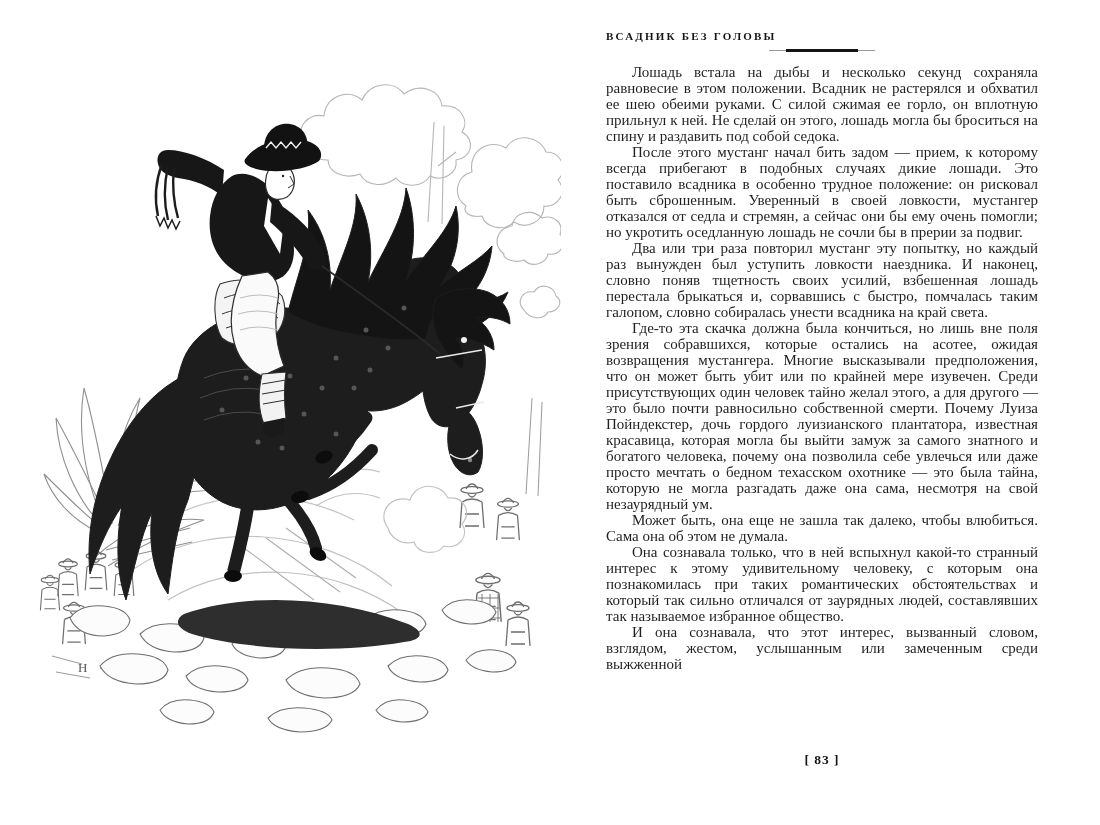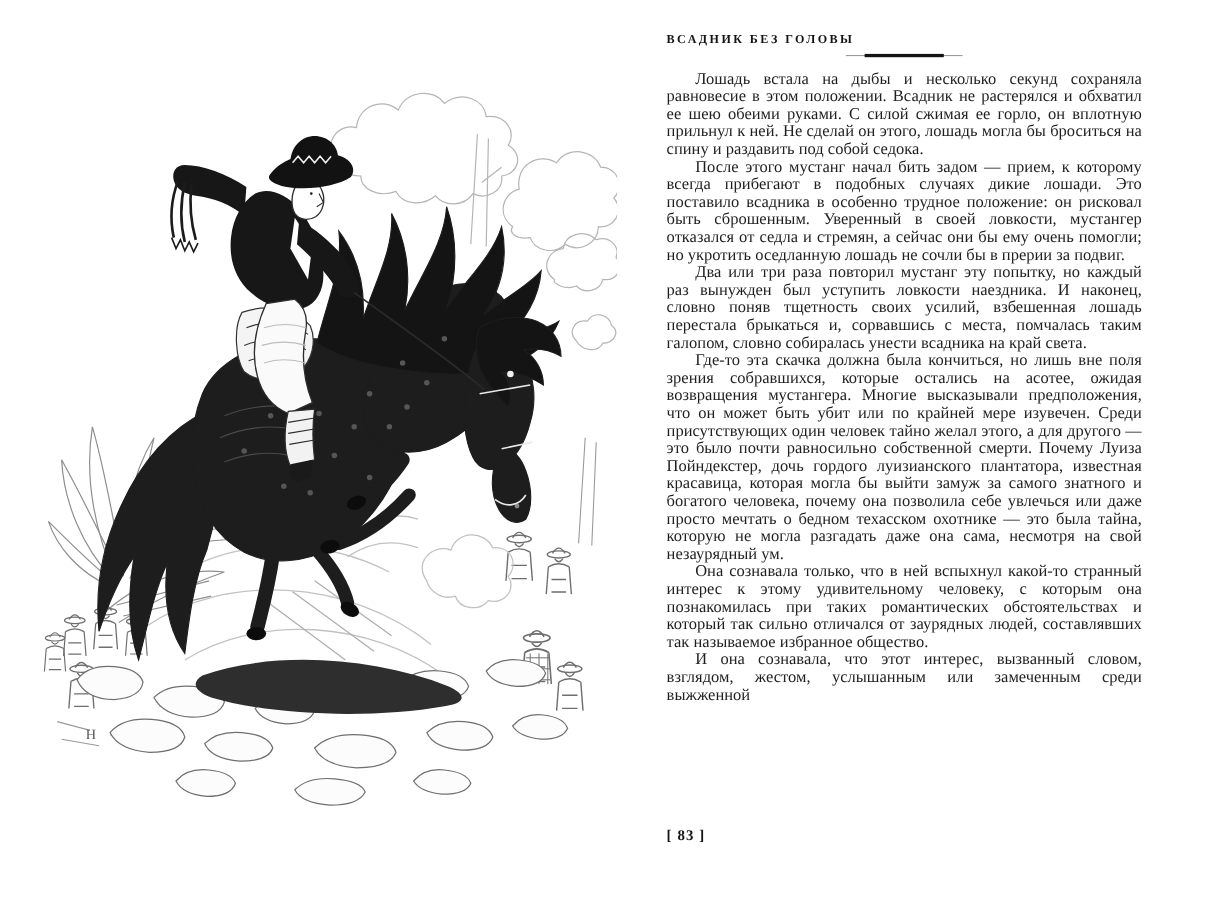--- a/index.html
+++ b/index.html
@@ -12,21 +12,21 @@
   .page-right{position:absolute;left:606px;top:30px;width:432px;height:770px;}
   .running-head{text-align:left;font-weight:700;font-size:11px;letter-spacing:2.2px;
                 color:#151515;white-space:nowrap;}
   .head-rule{position:relative;width:106px;height:1px;background:#9a9a9a;margin:8px auto 0;}
   .head-rule-thick{position:absolute;left:50%;top:-1px;transform:translateX(-50%);
                    width:72px;height:3px;background:#141414;}
   .body-text{margin-top:13px;height:690px;overflow:hidden;
              font-size:15px;line-height:16px;text-align:justify;
              hyphens:auto;-webkit-hyphens:auto;}
   .body-text p{margin:0;text-indent:26px;}
-  .page-number{position:absolute;left:0;right:0;top:722px;text-align:left;
+  .page-number{position:absolute;left:0;right:0;top:722px;text-align:center;
                font-weight:700;font-size:13.5px;color:#151515;letter-spacing:1px;}
 </style>
 </head>
 <body>
 
 <div class="spread">
 
   <svg class="illustration" viewBox="0 0 525 705" xmlns="http://www.w3.org/2000/svg">
     <defs>
       <g id="fig" stroke="#6e6e6e" fill="none" stroke-width="1.3">
@@ -181,20 +181,21 @@
   </svg>
 
   <div class="page-right">
     <div class="running-head">ВСАДНИК БЕЗ ГОЛОВЫ</div>
     <div class="head-rule">
       <div class="head-rule-thick"></div>
     </div>
     <div class="body-text">
       <p>Лошадь встала на дыбы и несколько секунд сохраняла равновесие в этом положении. Всадник не растерялся и обхватил ее шею обеими руками. С силой сжимая ее горло, он вплотную прильнул к ней. Не сделай он этого, лошадь могла бы броситься на спину и раздавить под собой седока.</p>
       <p>После этого мустанг начал бить задом — прием, к которому всегда прибегают в подобных случаях дикие лошади. Это поставило всадника в особенно трудное положение: он рисковал быть сброшенным. Уверенный в своей ловкости, мустангер отказался от седла и стремян, а сейчас они бы ему очень помогли; но укротить оседланную лошадь не сочли бы в прерии за подвиг.</p>
-      <p>Два или три раза повторил мустанг эту попытку, но каждый раз вынужден был уступить ловкости наездника. И наконец, словно поняв тщетность своих усилий, взбешенная лошадь перестала брыкаться и, сорвавшись с места, помчалась таким галопом, словно собиралась унести всадника на край света.</p>
+      <p>Два или три раза повторил мустанг эту попытку, но каждый раз вынужден был уступить ловкости наездника. И наконец, словно поняв тщетность своих усилий, взбешенная лошадь перестала брыкаться и, сорвавшись с быстро, помчалась таким галопом, словно собиралась унести всадника на край света.</p>
       <p>Где-то эта скачка должна была кончиться, но лишь вне поля зрения собравшихся, которые остались на асотее, ожидая возвращения мустангера. Многие высказывали предположения, что он может быть убит или по крайней мере изувечен. Среди присутствующих один человек тайно желал этого, а для другого — это было почти равносильно собственной смерти. Почему Луиза Пойндекстер, дочь гордого луизианского плантатора, известная красавица, которая могла бы выйти замуж за самого знатного и богатого человека, почему она позволила себе увлечься или даже просто мечтать о бедном техасском охотнике — это была тайна, которую не могла разгадать даже она сама, несмотря на свой незаурядный ум.</p>
+      <p>Может быть, она еще не зашла так далеко, чтобы влюбиться. Сама она об этом не думала.</p>
       <p>Она сознавала только, что в ней вспыхнул какой-то странный интерес к этому удивительному человеку, с которым она познакомилась при таких романтических обстоятельствах и который так сильно отличался от заурядных людей, составлявших так называемое избранное общество.</p>
       <p>И она сознавала, что этот интерес, вызванный словом, взглядом, жестом, услышанным или замеченным среди выжженной</p>
     </div>
     <div class="page-number">[ 83 ]</div>
   </div>
 </div>
 
 </body></html>

